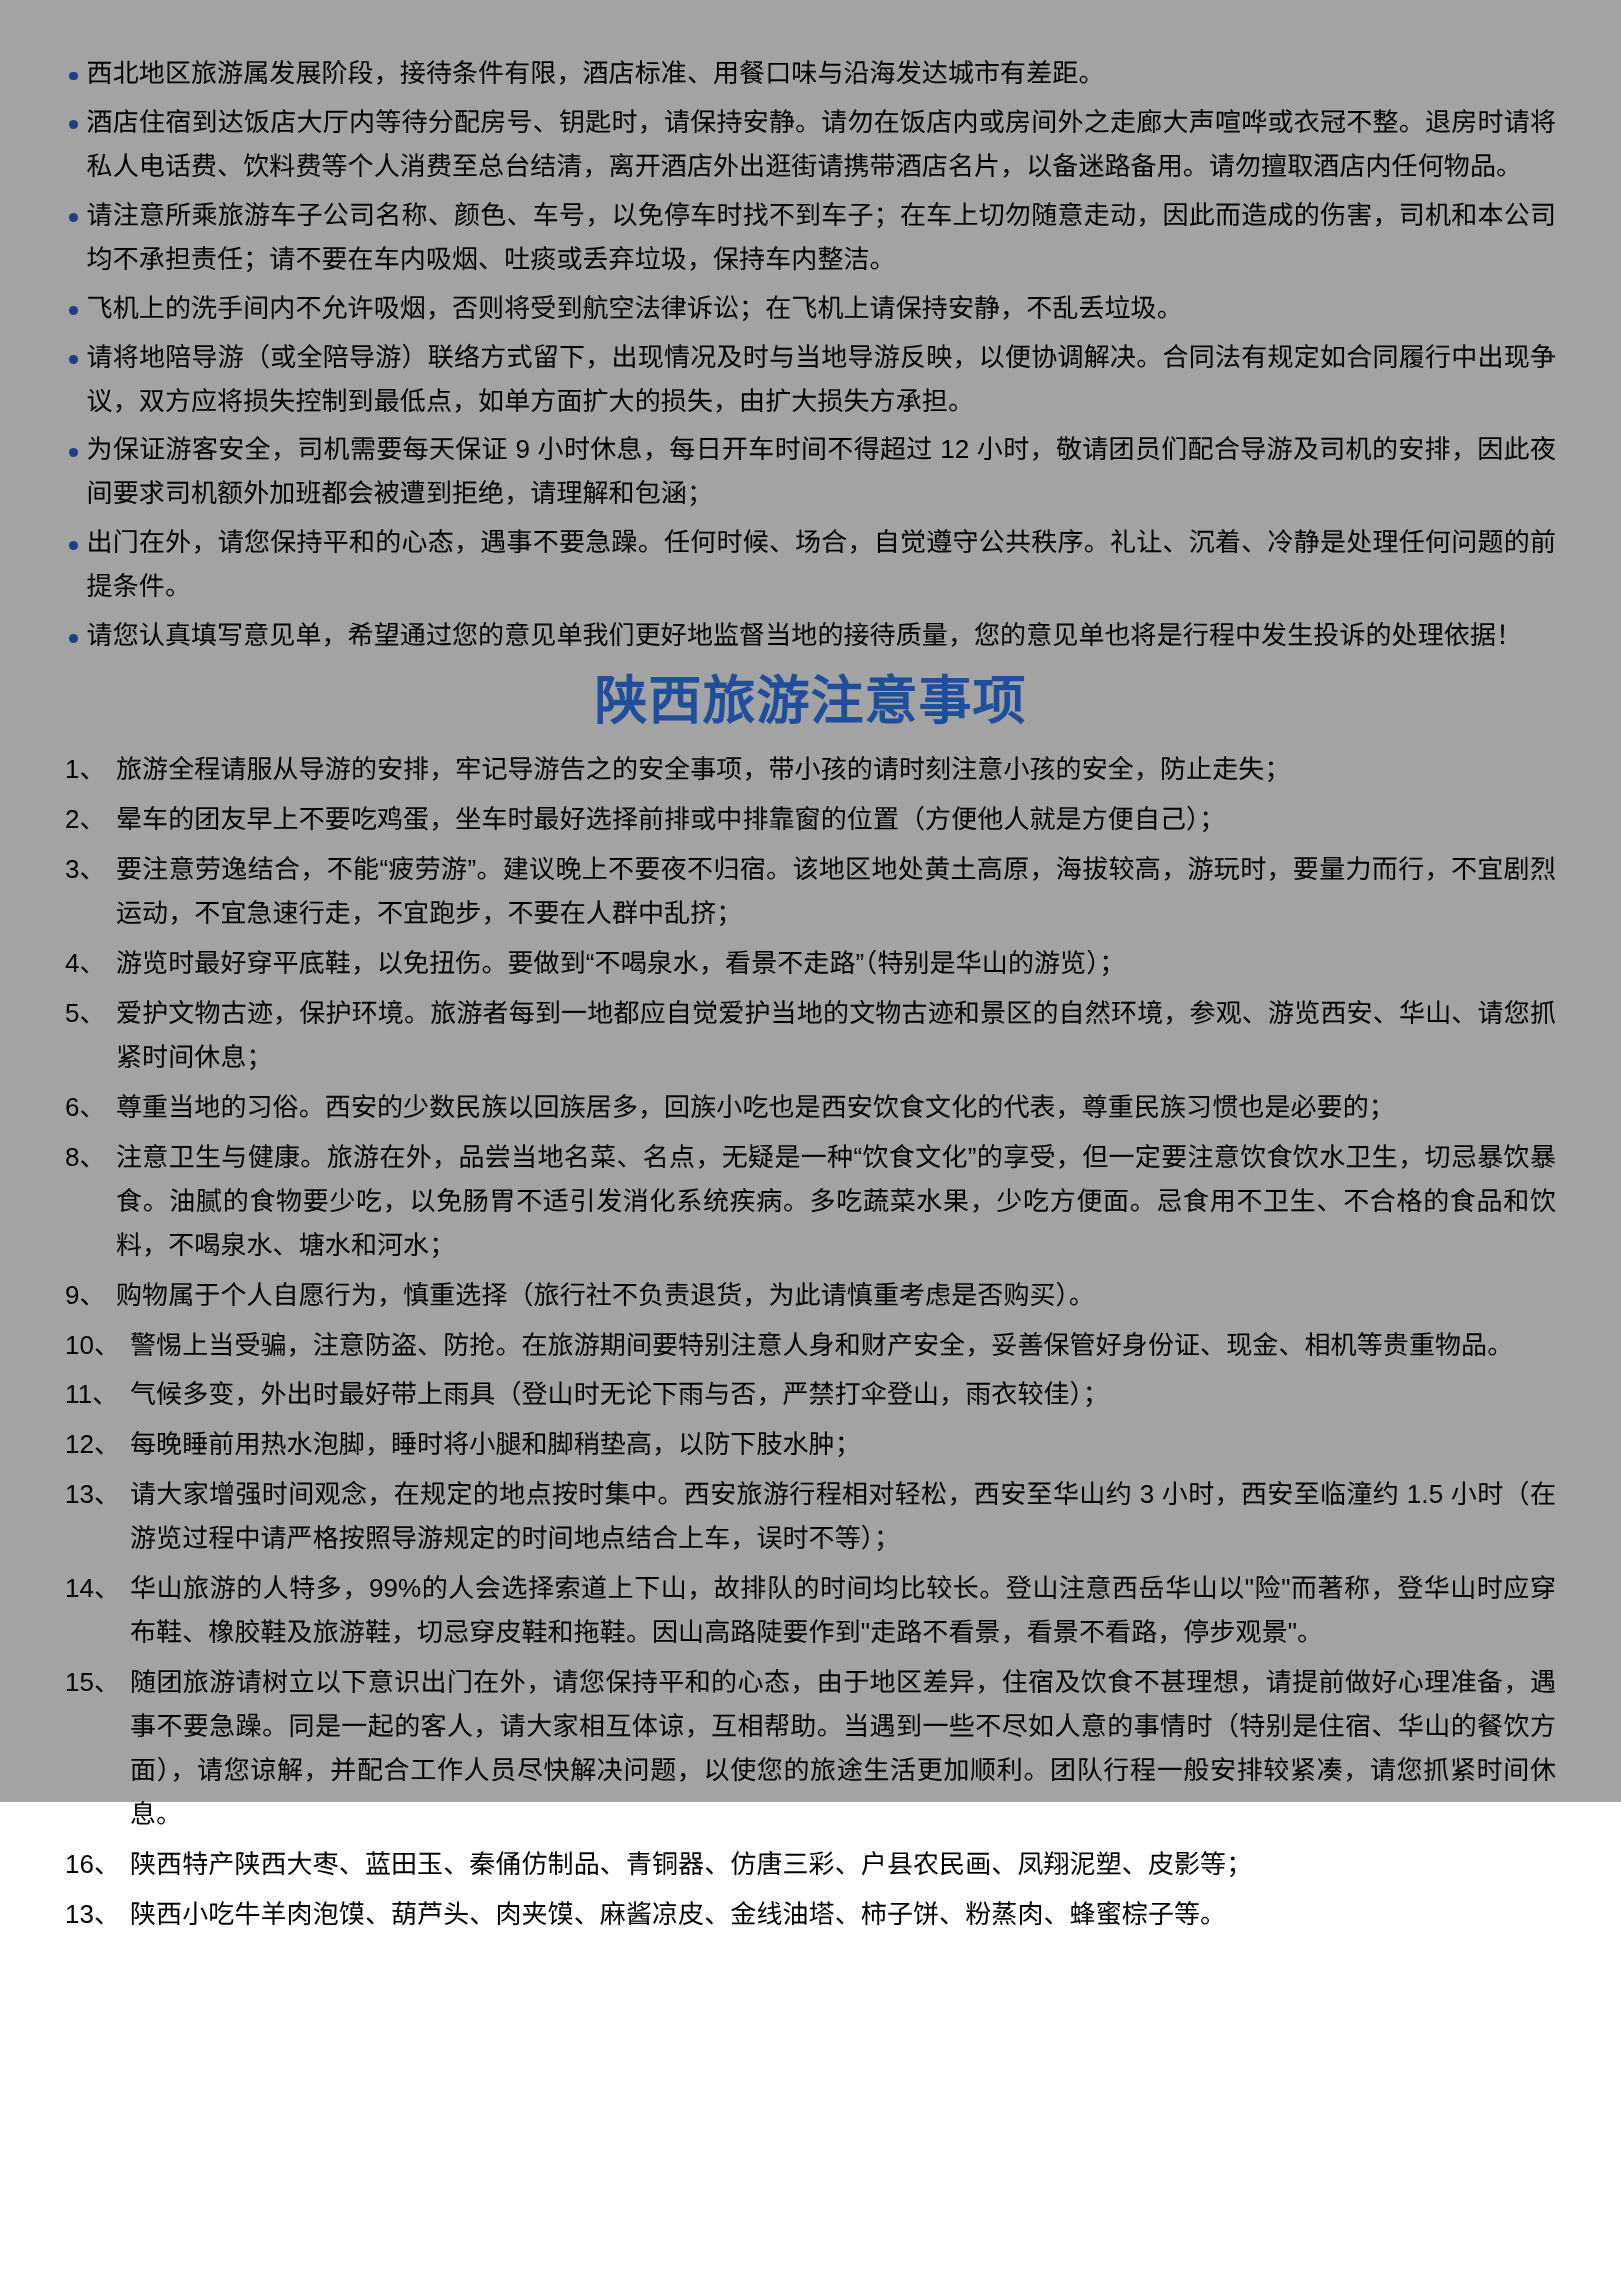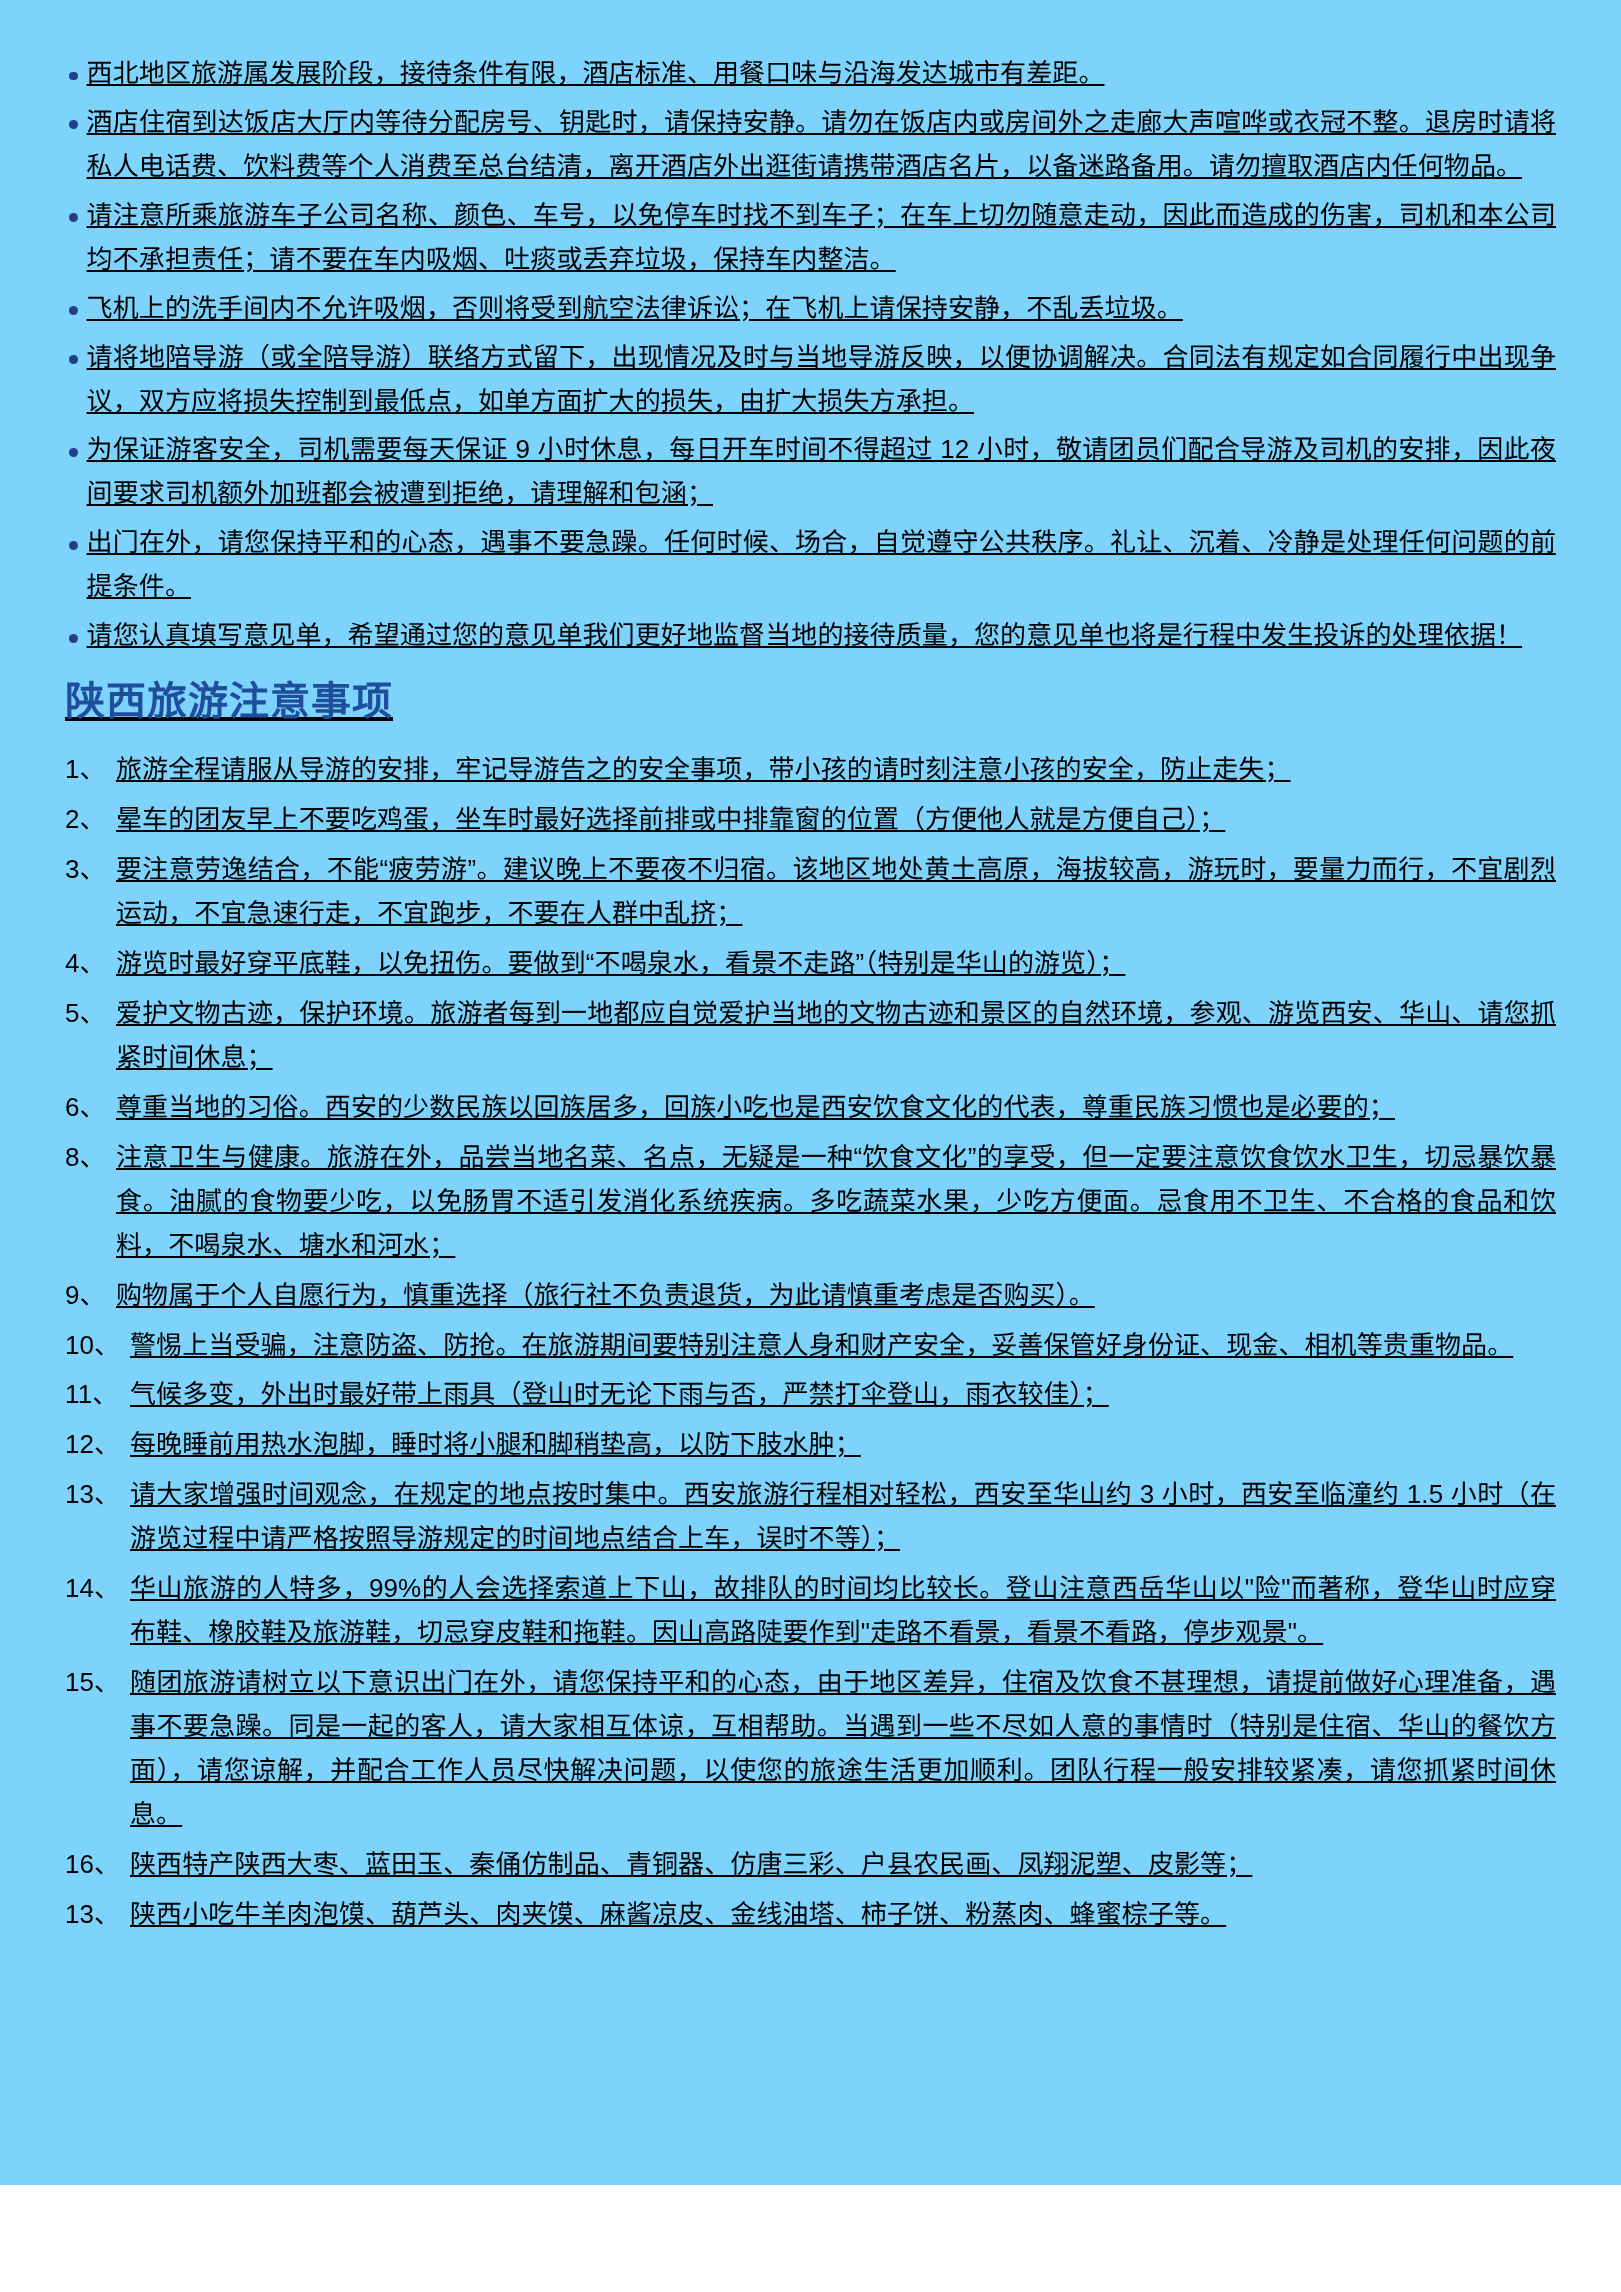--- a/index.html
+++ b/index.html
@@ -11,25 +11,24 @@
   body {
     width: 1621px;
     height: 2293px;
     font-family: "Liberation Sans", "DejaVu Sans", sans-serif;
     color: #000000;
     overflow: hidden;
   }
   .page {
     position: relative;
     width: 1621px;
-    height: 2185px;
+    height: 1802px;
     box-sizing: border-box;
     padding: 51px 65px 0 65px;
-    background: #7dd3fc;
-    text-decoration: underline;
+    background: #a3a3a3;
   }
 
   
   .bullet-list {
     list-style: none;
     margin: 0;
     padding: 0;
   }
   .bullet-item {
     position: relative;
@@ -49,23 +48,24 @@
     height: 8.8px;
     border-radius: 50%;
     background: #1F3F87;
   }
   .bullet-item .btext {
     display: block;
   }
 
   
   .doc-title {
+    text-align: center;
     color: #1F4E9C;
     font-family: "DejaVu Serif", "Liberation Serif", serif;
-    font-size: 40px;
+    font-size: 53px;
     font-weight: bold;
     letter-spacing: 1px;
     margin: 17.6px 0 21.6px 0;
     line-height: 51px;
   }
 
   
   .num-list {
     list-style: none;
     margin: 0;

